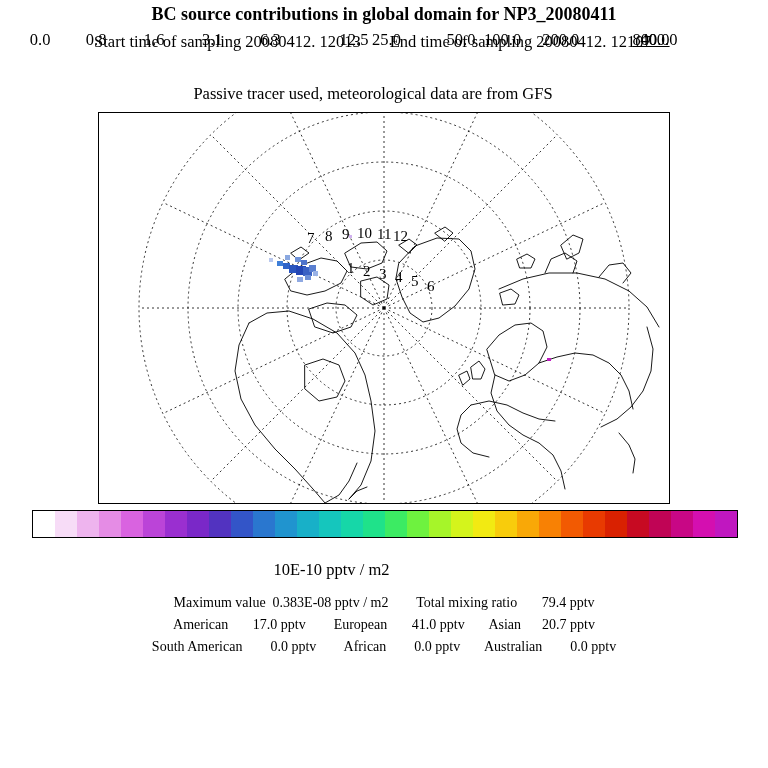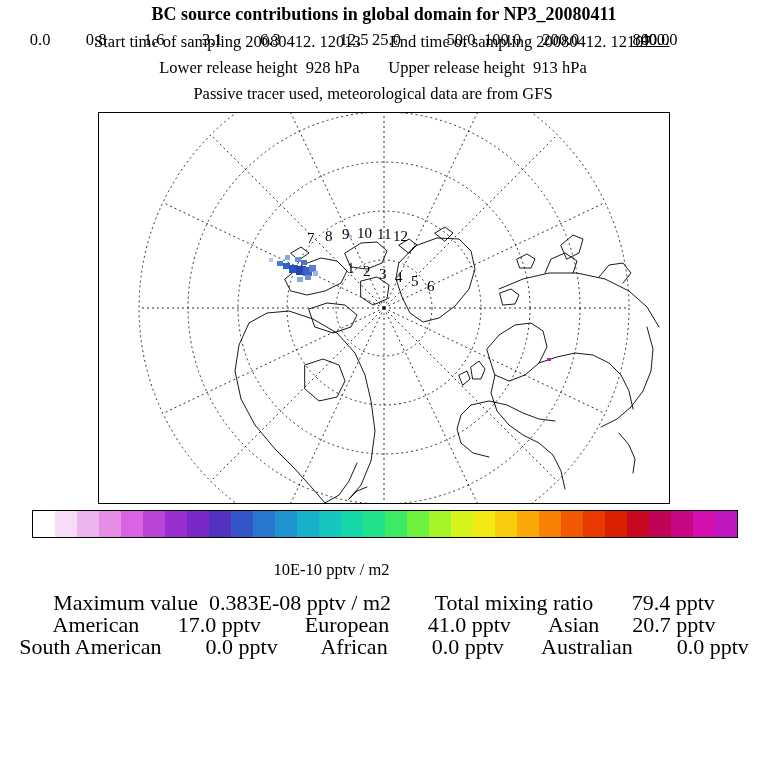--- a/index.html
+++ b/index.html
@@ -101,21 +101,21 @@
     width: 663px;
     text-align: center;
     font-size: 16.5px;
   }
   
   .stats {
     position: absolute;
     left: 0;
     top: 592px;
     width: 768px;
-    font-size: 22px;
+    font-size: 14px;
   }
   .stats-row {
     width: 768px;
     text-align: center;
     white-space: pre;
     line-height: 22px;
   }
 </style>
 </head>
 <body>
@@ -123,25 +123,20 @@
 <div class="page">
 
   <div class="title">BC  source contributions in global domain for NP3_20080411</div>
 
   <div class="subline sub1">
     <span class="sub-inner">Start time of sampling 20080412. 12013</span>
     <span class="sub-inner">     </span>
     <span class="sub-inner">End time of sampling 20080412. 12107</span>
   </div>
 
-  <div class="subline sub2">
-    <span class="sub-inner">Lower release height  928 hPa</span>
-    <span class="sub-inner">     </span>
-    <span class="sub-inner">Upper release height  913 hPa</span>
-  </div>
 
   <div class="subline sub3">Passive tracer used, meteorological data are from GFS</div>
 
   <div class="map-box">
     <svg class="map-svg" width="570" height="390" viewBox="0 0 570 390">
       <defs>
         <clipPath id="panelClip">
           <rect x="0" y="0" width="570" height="390"></rect>
         </clipPath>
       </defs>

